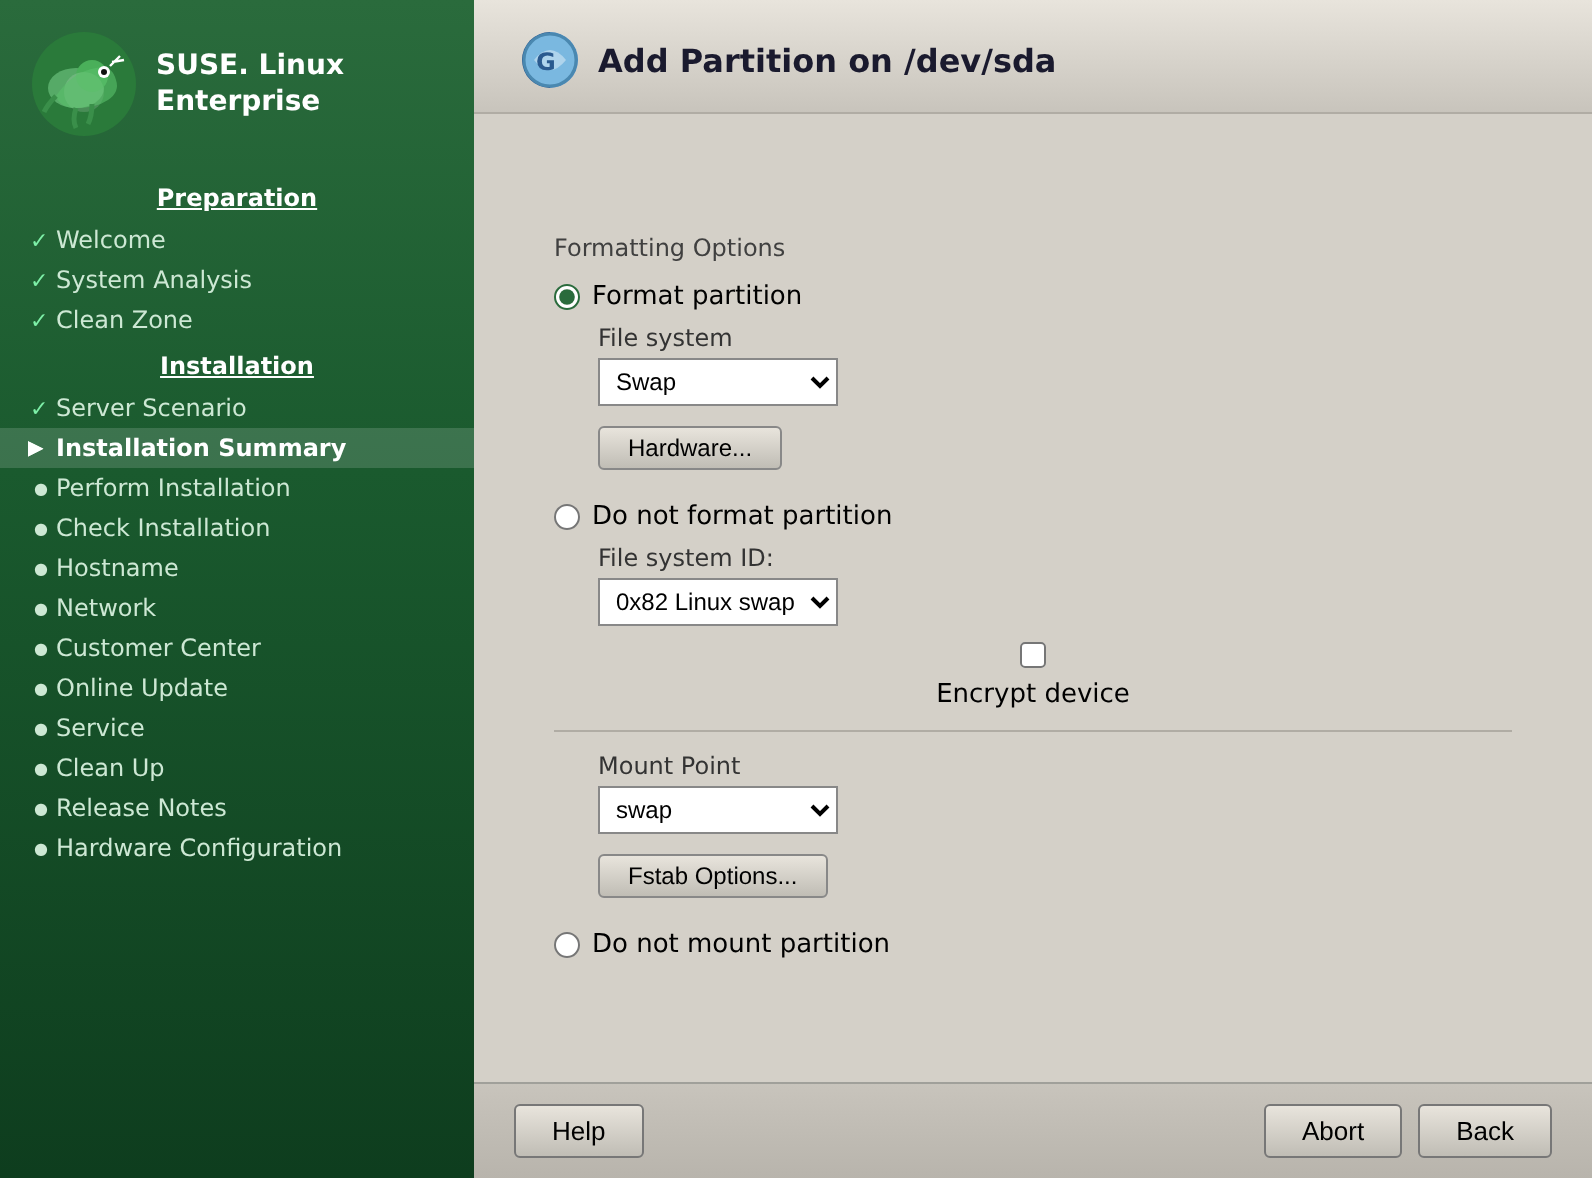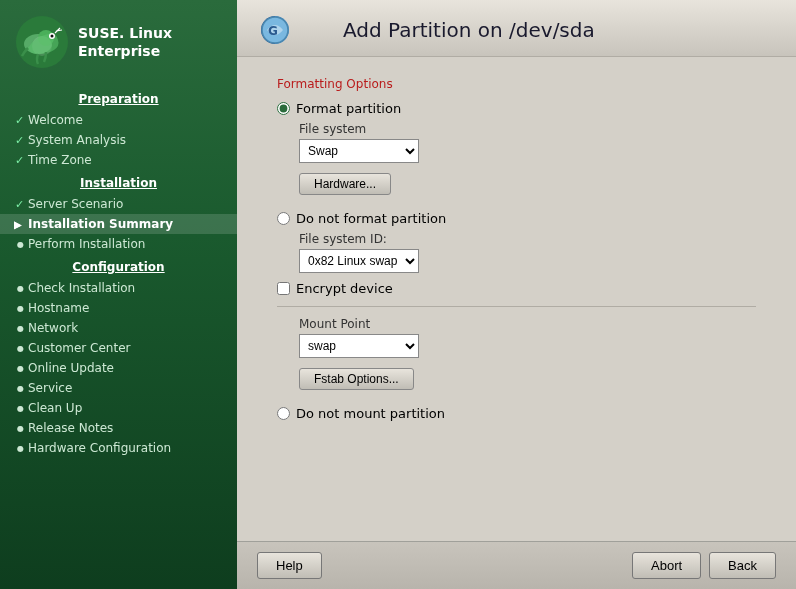--- a/index.html
+++ b/index.html
@@ -89,36 +89,36 @@
     .header-icon {
       width: 28px; height: 28px;
       background: conic-gradient(#4a8abf 0deg 180deg, #2a5a8f 180deg 360deg);
       border-radius: 50%;
       display: flex; align-items: center; justify-content: center;
       font-size: 14px;
       color: #fff;
       font-weight: bold;
     }
     .main-title {
-      font-size: 20px;
-      font-weight: normal;
+      font-size: 16px;
+      font-weight: bold;
       color: #1a1a2e;
-      margin-left: 44px;
     }
     .main-content {
       flex: 1;
       padding: 20px 40px;
       overflow-y: auto;
     }
 
     
     .section-label {
       font-size: 12px;
-      color: #b91c1c;
+      color: #404040;
       margin-bottom: 10px;
+      margin-top: 40px;
     }
     .radio-row {
       display: flex;
       align-items: center;
       gap: 6px;
       margin-bottom: 6px;
     }
     .radio-row input[type=radio] { accent-color: #2a6b3c; }
     .sub-group {
       margin-left: 22px;
@@ -153,20 +153,21 @@
       cursor: pointer;
       margin-top: 4px;
       margin-bottom: 8px;
     }
     .checkbox-row {
       display: flex;
       align-items: center;
       gap: 6px;
       margin-top: 4px;
       margin-bottom: 8px;
+      flex-direction: column;
     }
     .section-divider {
       border: none;
       border-top: 1px solid #b0aca4;
       margin: 10px 0;
     }
     .mount-section { margin-top: 6px; }
     .fstab-btn {
       display: inline-block;
       padding: 3px 14px;
@@ -244,38 +245,37 @@
     <div class="nav-item" style="padding-left:28px">
       <span class="checkmark">✓</span>
       <span>Welcome</span>
     </div>
     <div class="nav-item" style="padding-left:28px">
       <span class="checkmark">✓</span>
       <span>System Analysis</span>
     </div>
     <div class="nav-item" style="padding-left:28px">
       <span class="checkmark">✓</span>
-      <span>Time Zone</span>
+      <span>Clean Zone</span>
     </div>
 
     <div class="nav-section-title">Installation</div>
     <div class="nav-item" style="padding-left:28px">
       <span class="checkmark">✓</span>
       <span>Server Scenario</span>
     </div>
     <div class="nav-item highlighted active-arrow" style="padding-left:28px; position:relative;">
       <span style="position:absolute; left:14px; font-size:10px; color:#fff;">▶</span>
       <span>Installation Summary</span>
     </div>
     <div class="nav-item" style="padding-left:28px">
       <span style="position:absolute; left:17px; font-size:8px; color:#cde8d4;">●</span>
       <span>Perform Installation</span>
     </div>
 
-    <div class="nav-section-title">Configuration</div>
     <div class="nav-item" style="padding-left:28px; position:relative;">
       <span style="position:absolute; left:17px; font-size:8px; color:#cde8d4;">●</span>
       <span>Check Installation</span>
     </div>
     <div class="nav-item" style="padding-left:28px; position:relative;">
       <span style="position:absolute; left:17px; font-size:8px; color:#cde8d4;">●</span>
       <span>Hostname</span>
     </div>
     <div class="nav-item" style="padding-left:28px; position:relative;">
       <span style="position:absolute; left:17px; font-size:8px; color:#cde8d4;">●</span>

